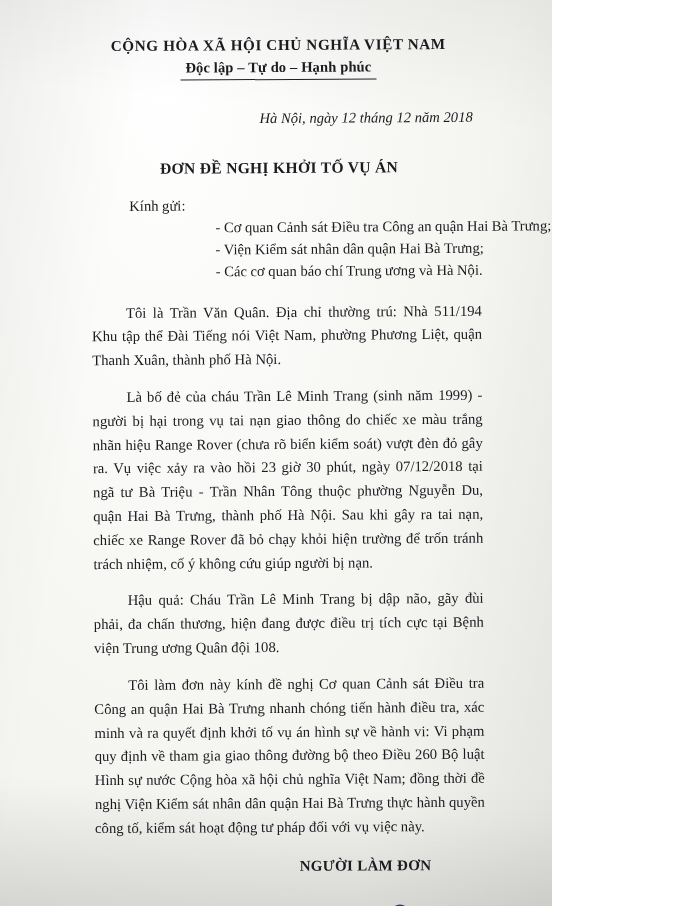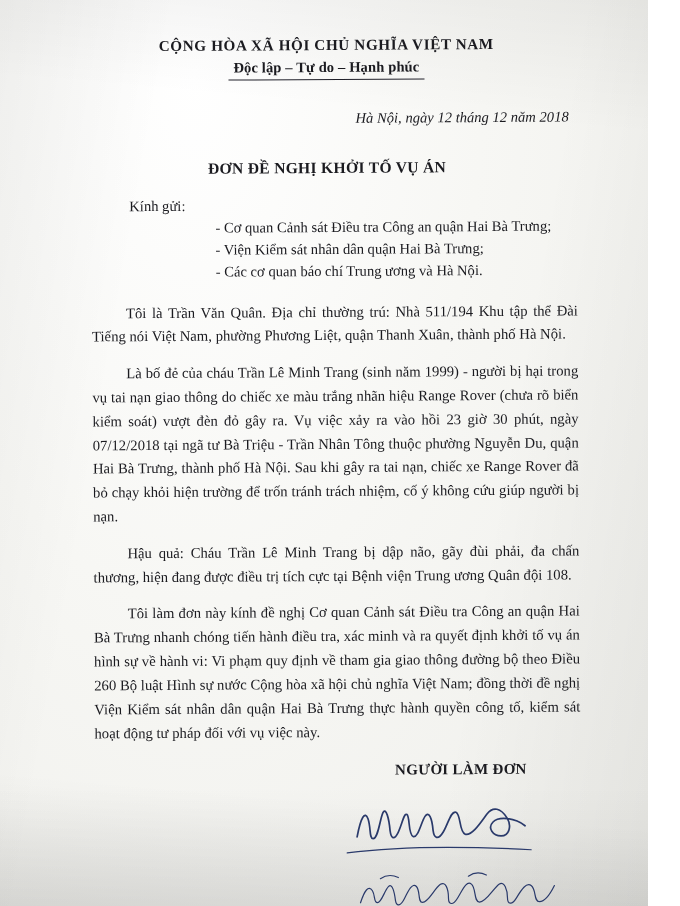--- a/index.html
+++ b/index.html
@@ -11,21 +11,21 @@
     width: 680px;
     height: 906px;
     overflow: hidden;
     font-family: "Liberation Serif", serif;
     color: #1b1b20;
   }
 
   
   #page {
     position: relative;
-    width: 648px;
+    width: 552px;
     height: 906px;
     background:
       radial-gradient(ellipse at 30% 8%, #ffffff 0%, #f7f7f4 45%, #eeeeea 100%);
     overflow: hidden;
   }
   
   #page::before {
     content: "";
     position: absolute;
     inset: 0;

